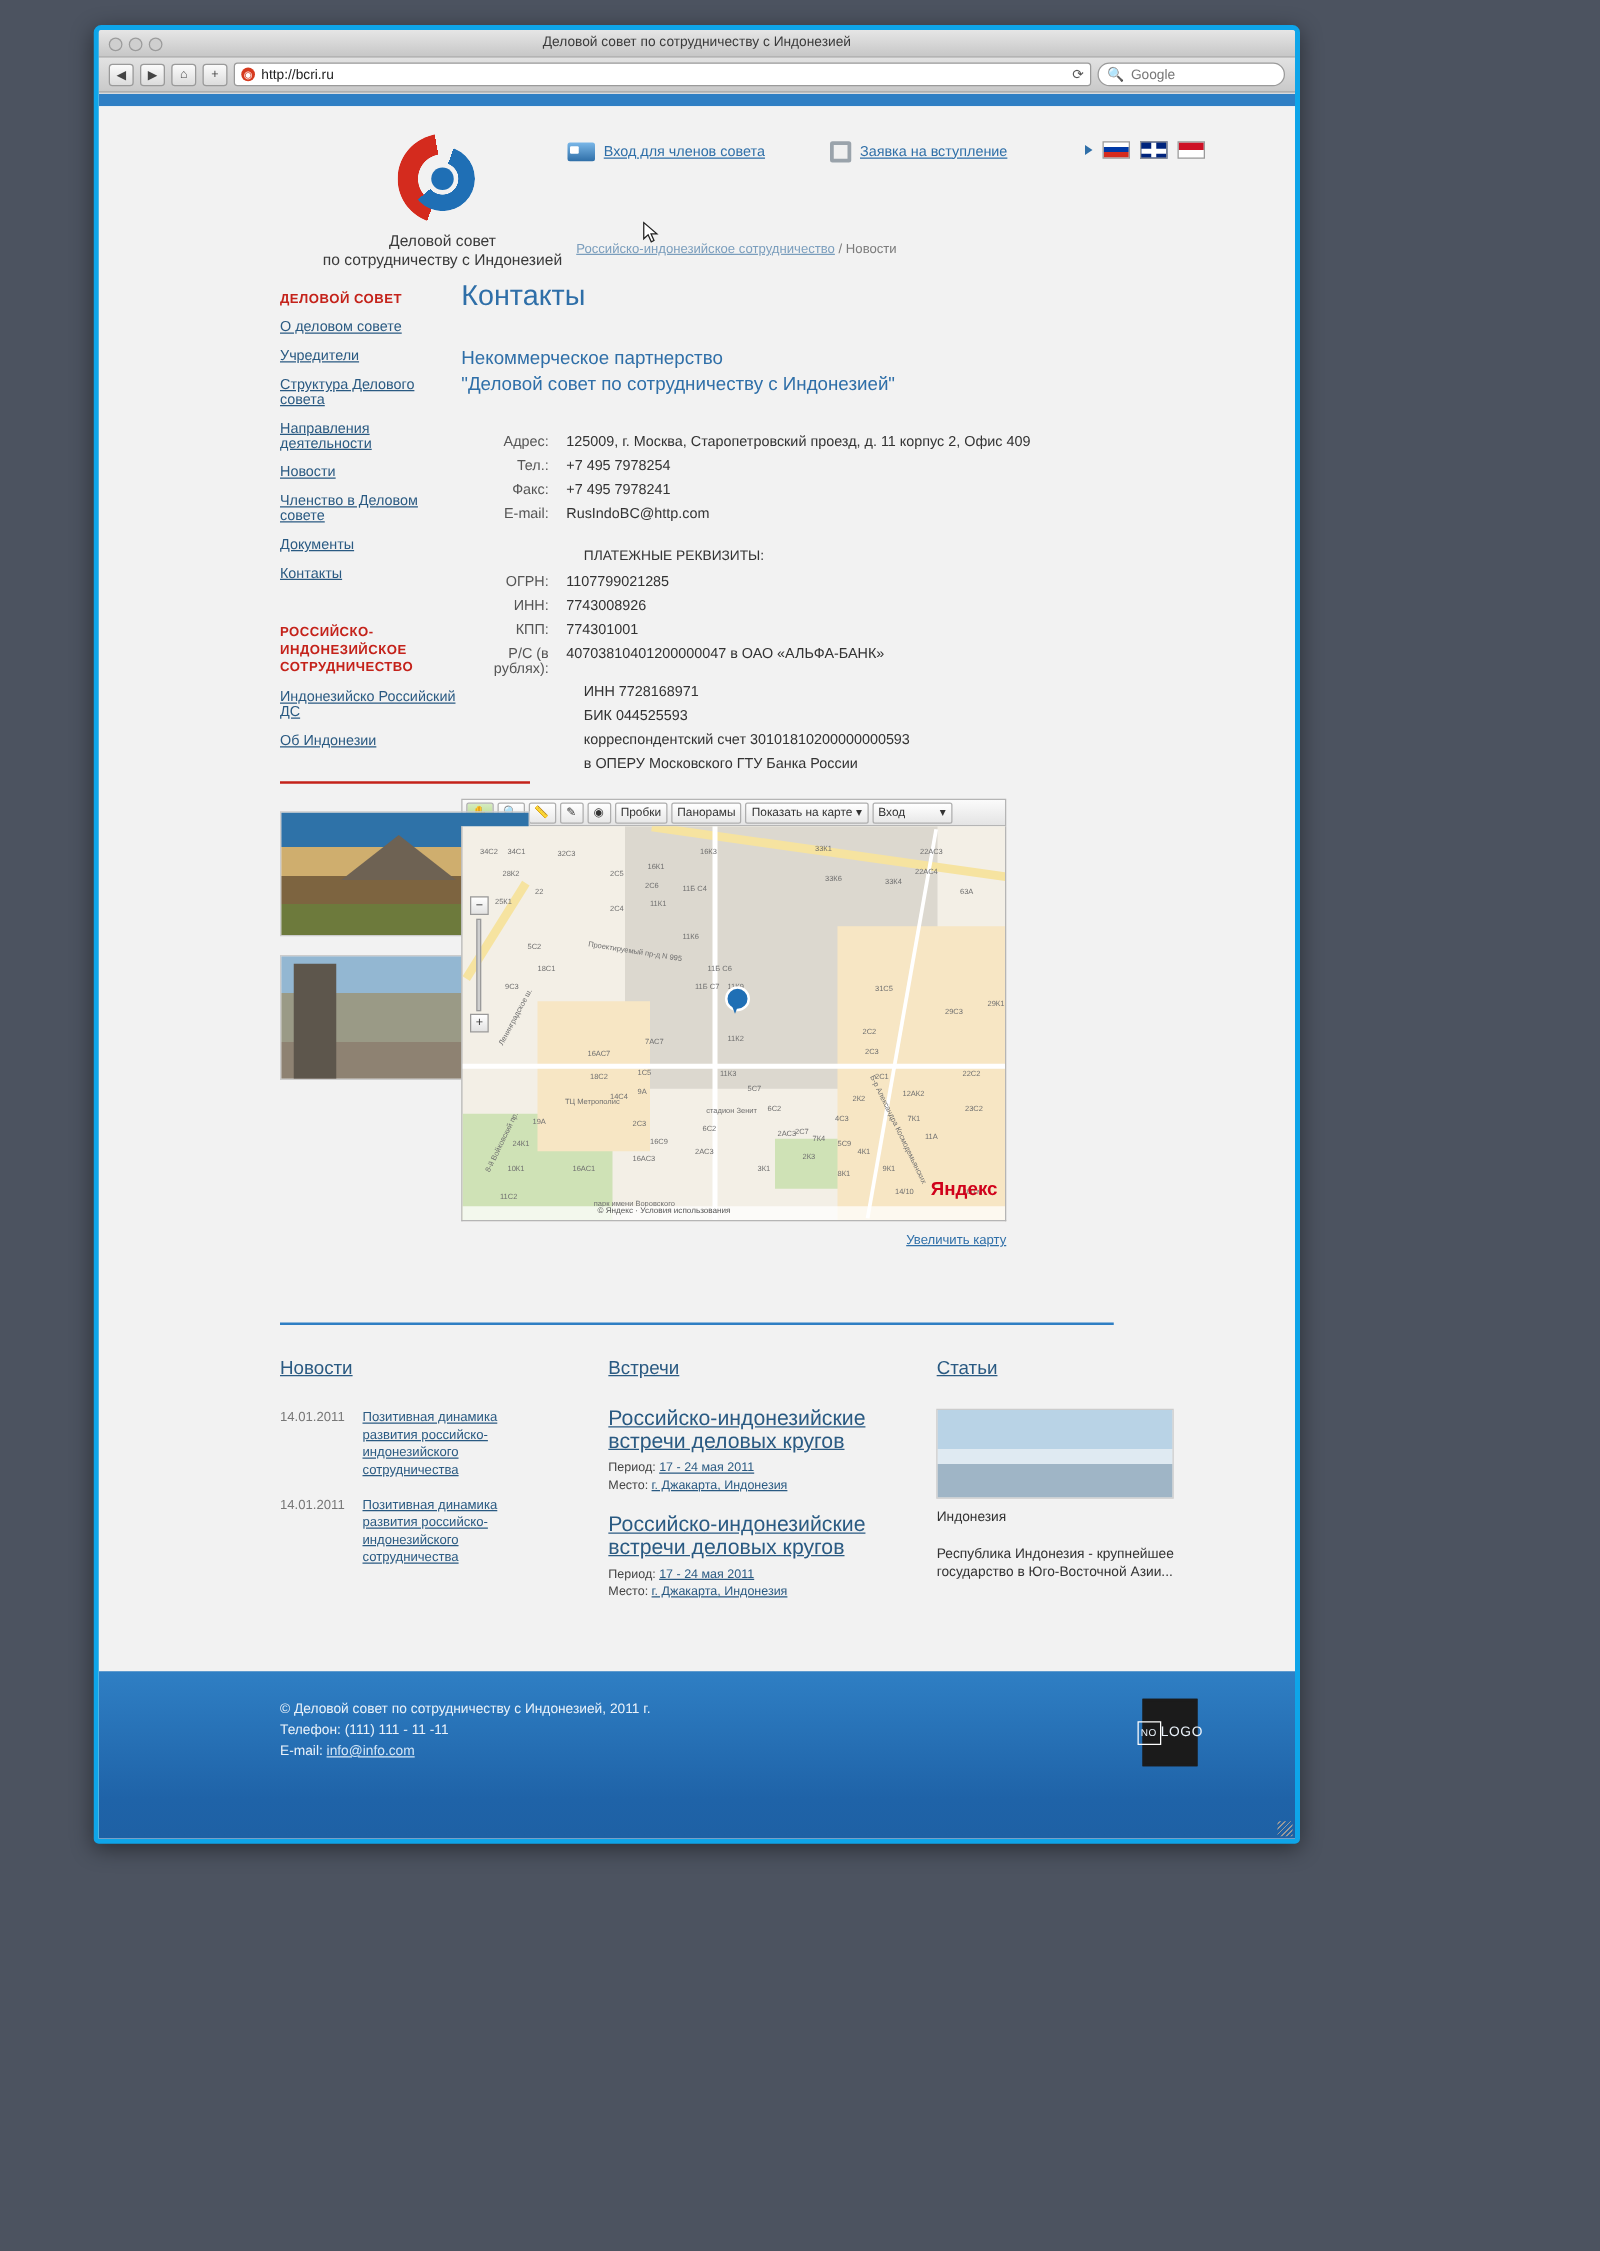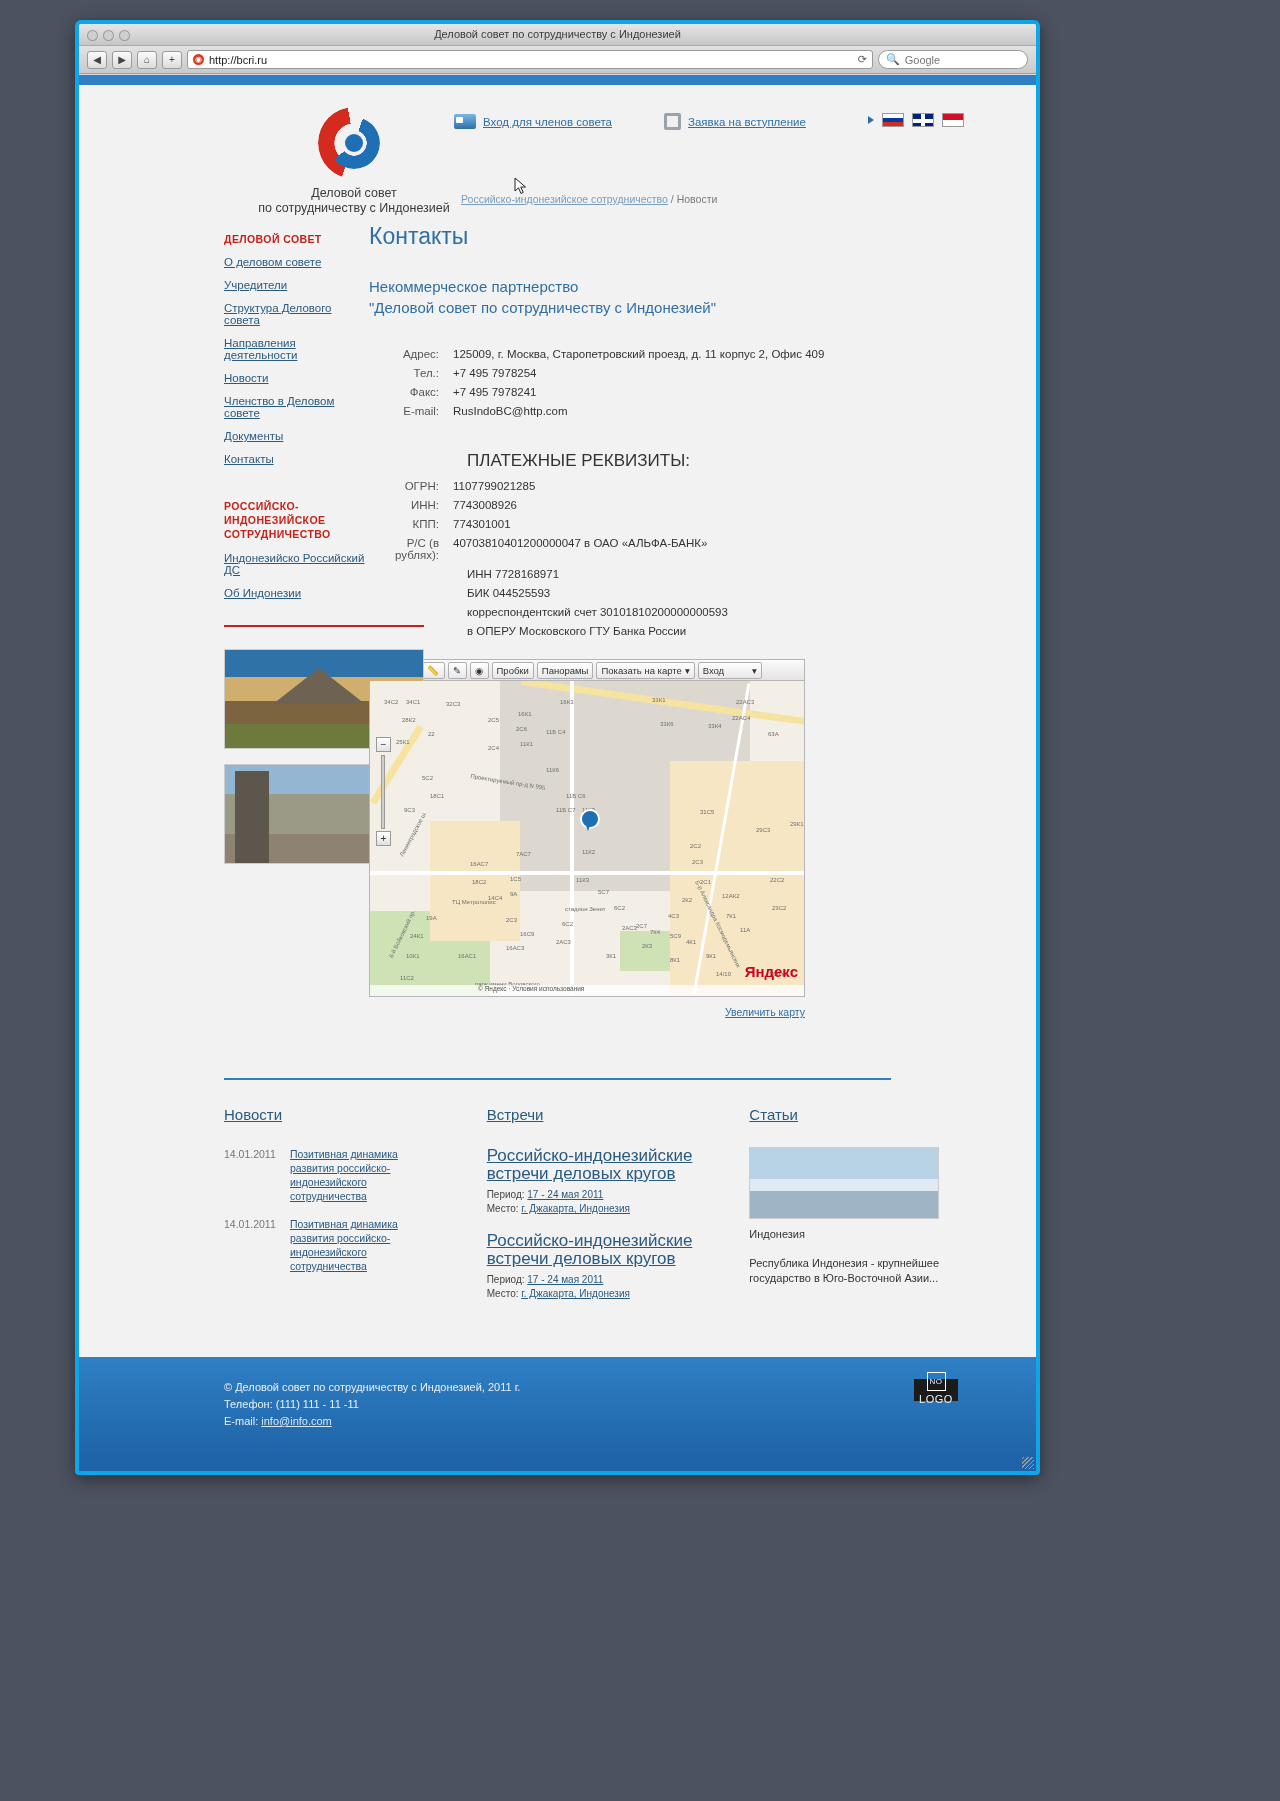--- a/index.html
+++ b/index.html
@@ -152,21 +152,21 @@
   .photo-temple:before { left: 10px; }
   .photo-temple:after { right: 10px; }
 
   .main { flex: 1; padding: 18px 72px 0 0; }
   .h1 { font-size: 23px; color: #2f6fa8; font-weight: normal; margin: 0 0 26px 0; }
   .h2 { font-size: 15px; color: #2f6fa8; line-height: 21px; margin: 0 0 30px 0; }
 
   .kv { display: flex; font-size: 11.5px; color: #333; margin-bottom: 7px; }
   .kv .k { width: 84px; text-align: right; color: #555; flex: none; padding-right: 14px; }
   .kv .v { flex: 1; }
-  .sect-label { font-size: 17px; color: #333; margin: 34px 0 9px 98px; }
+  .sect-label { font-size: 11px; color: #333; margin: 22px 0 9px 98px; }
   .plain { font-size: 11.5px; color: #333; margin: 0 0 7px 98px; }
 
   
   .mapwrap { margin-top: 22px; width: 436px; }
   .map-toolbar {
     height: 22px; background: linear-gradient(to bottom,#fbfbfb,#e4e4e4);
     border: 1px solid #b5b5b5; display: flex; align-items: center; gap: 3px; padding: 0 3px;
   }
   .mtool {
     height: 17px; min-width: 19px; background: linear-gradient(to bottom,#fff,#e8e8e8);
@@ -228,22 +228,22 @@
   
   .footer {
     background: linear-gradient(to bottom, #2f7fc4, #1f63a8 55%, #1c5d9f);
     padding: 22px 72px 30px 145px;
     position: relative;
     min-height: 186px;
   }
   .footer div { font-size: 11px; color: #eaf2fa; line-height: 17px; }
   .footer a { color: #d7e8f7; }
   .nologo {
-    position: absolute; right: 78px; top: 22px; width: 44px; height: 22px;
-    background: #1b1b1b; color: #fff; display: flex; flex-direction: column;
+    position: absolute; right: 78px; top: 22px; width: 44px; height: 54px;
+    background: #1b1b1b; color: #fff; display: flex; flex-direction: row;
     align-items: center; justify-content: center; font-size: 9px; letter-spacing: .5px; line-height: 11px;
     border: 2px solid #1b1b1b;
   }
   .nologo span:first-child { border: 1px solid #fff; padding: 0 2px; font-size: 8px; }
 
   .resize { position: absolute; right: 2px; bottom: 2px; width: 12px; height: 12px;
     background: repeating-linear-gradient(-45deg,#9a9a9a 0 1px, transparent 1px 3px); }
 </style>
 </head>
 <body>

